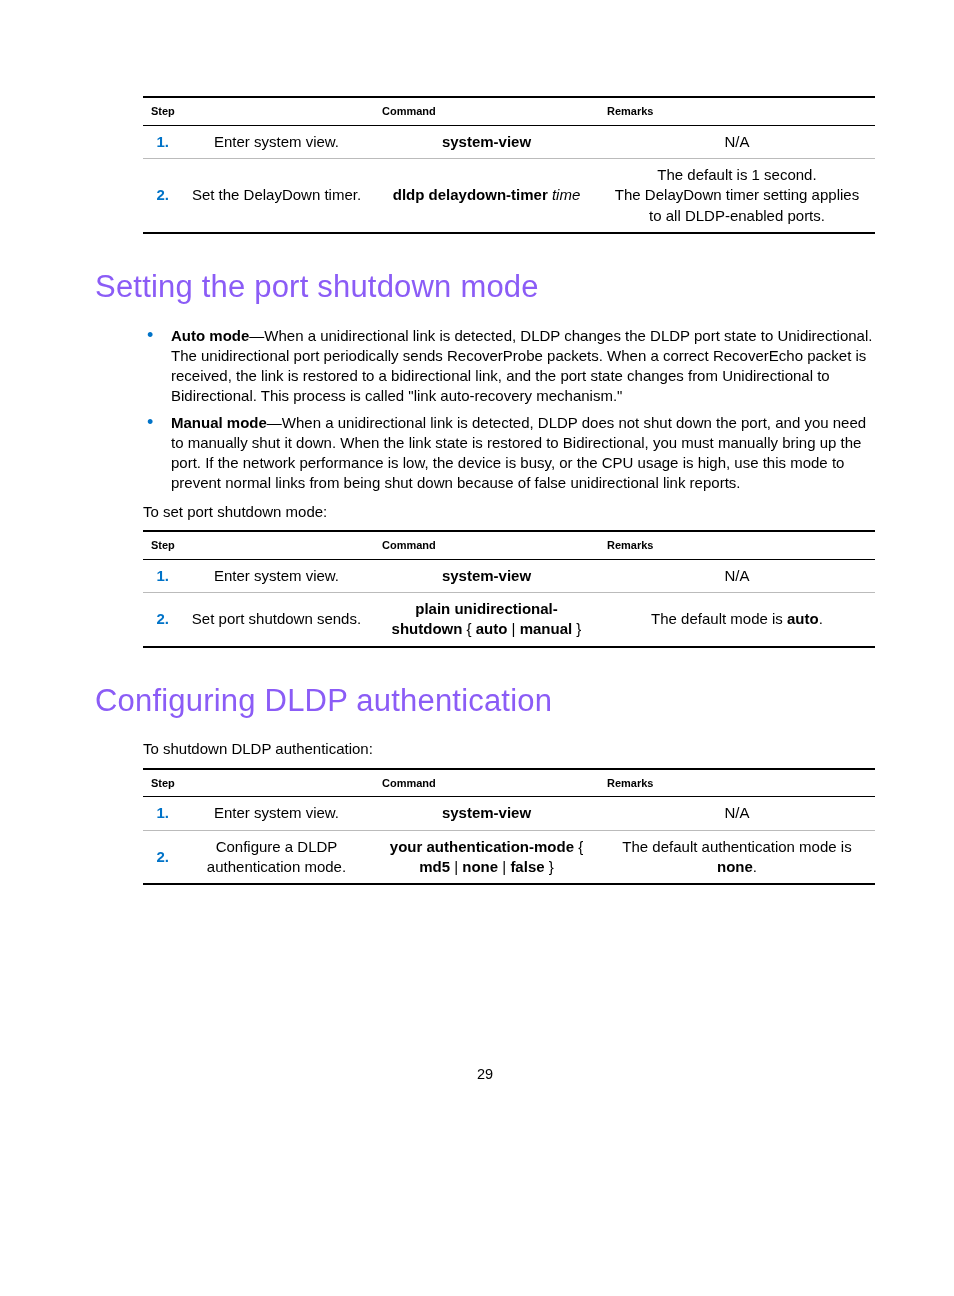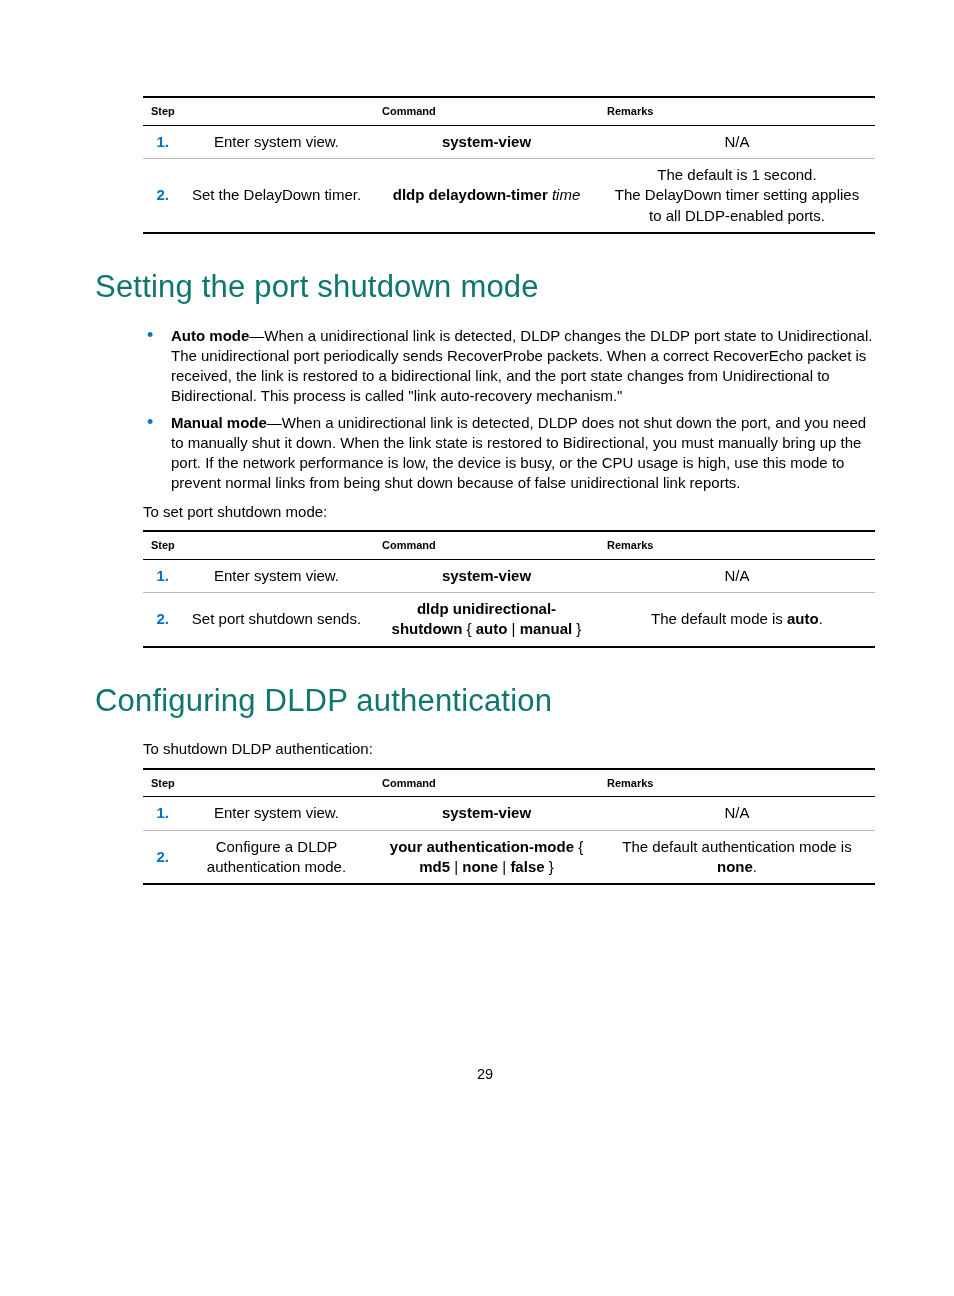--- a/index.html
+++ b/index.html
@@ -13,21 +13,21 @@
     font-size: 15px;
   }
   .page {
     width: 780px;
     margin: 0 auto;
     padding: 90px 80px 40px 95px;
   }
   h1 {
     font-size: 31px;
     font-weight: 400;
-    color: #0f766e;
+    color: #8b5cf6;
     margin: 32px 0 18px 0;
     letter-spacing: 0.2px;
   }
   .content-block {
     margin-left: 48px;
   }
   p { margin: 8px 0; }
   ul.bullets {
     list-style: none;
     padding: 0;
@@ -152,21 +152,21 @@
       <tbody>
           <tr>
             <td class="num">1.</td>
             <td>Enter system view.</td>
             <td><span class="cmd-part-bold">system-view</span></td>
             <td>N/A</td>
           </tr>
           <tr>
             <td class="num">2.</td>
             <td>Set port shutdown sends.</td>
-            <td><span class="cmd-part-bold">dldp unidirectional-shutdown</span> { <span class="cmd-part-bold">auto</span> | <span class="cmd-part-bold">manual</span> }</td>
+            <td><span class="cmd-part-bold">plain unidirectional-shutdown</span> { <span class="cmd-part-bold">auto</span> | <span class="cmd-part-bold">manual</span> }</td>
             <td>The default mode is <span class="bold">auto</span>.</td>
           </tr>
         </tbody>
     </table>
   </div>
 
   <h1>Configuring DLDP authentication</h1>
   <div class="content-block">
     <p>To shutdown DLDP authentication:</p>
 

